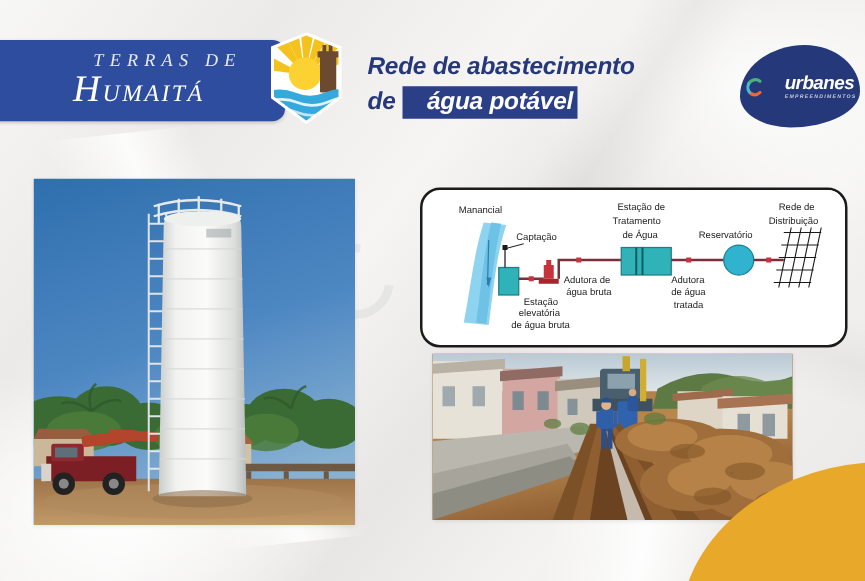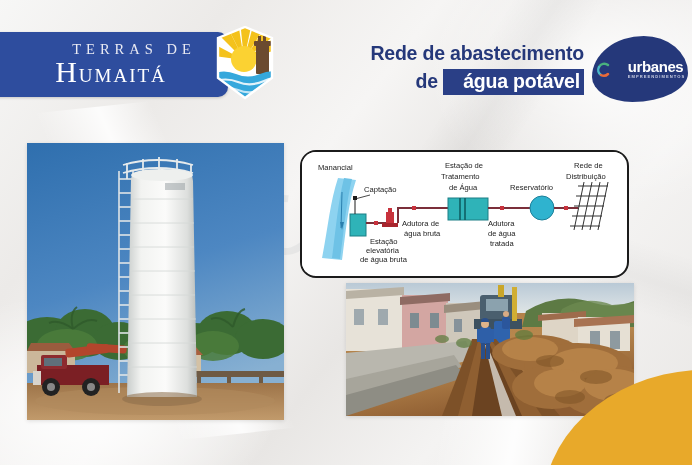--- a/index.html
+++ b/index.html
@@ -40,21 +40,21 @@
   .watermark{
     position:absolute;left:255px;top:195px;width:180px;height:80px;
     opacity:.13;pointer-events:none;
   }
   .watermark .wm-c{
     width:46px;height:46px;border:7px solid #9aa2a8;border-radius:50%;
     border-right-color:transparent;transform:rotate(-38deg);
   }
 
   
-  .header{position:absolute;left:0;top:0;width:549px;height:130px;}
+  .header{position:absolute;left:0;top:0;width:549px;height:130px;font-style:italic;}
   .brand-bar{
     position:absolute;left:-10px;top:32px;width:238px;height:65px;
     background:#2e4d9e;border-radius:0 10px 10px 0;
     box-shadow:0 1px 3px rgba(0,0,0,.18);
   }
   .brand-text{
     position:absolute;left:0;top:0;width:238px;height:65px;
     display:flex;flex-direction:column;align-items:center;justify-content:center;
     color:#fff;font-family:"Liberation Serif",serif;line-height:1;
   }
@@ -67,21 +67,20 @@
     padding-left:4px;margin-top:-1px;
   }
   .brand-humaita .sm{font-size:19px;}
 
   .emblem{position:absolute;left:214px;top:26px;width:62px;height:74px;}
 
   .title{
     position:absolute;left:294px;top:40px;width:290px;
     color:#25387a;font-weight:bold;font-size:19.5px;line-height:1.42;
     letter-spacing:-.2px;
-    text-align:right;
   }
   .title .hl{
     background:#2a3f86;color:#fff;padding:1px 4px 2px 20px;
     display:inline-block;line-height:1.18;
   }
 
   .urbanes{position:absolute;left:592px;top:32px;width:96px;height:78px;}
   .urbanes-blob{
     position:absolute;left:0;top:4px;width:96px;height:66px;
     background:#25387a;
@@ -106,23 +105,24 @@
     position:absolute;left:27px;top:143px;width:257px;height:277px;
     overflow:hidden;background:#4a82bd;
     box-shadow:0 1px 4px rgba(0,0,0,.12);
   }
   .photo-trench{
     position:absolute;left:346px;top:283px;width:288px;height:133px;
     overflow:hidden;background:#a57a4c;
     box-shadow:0 1px 4px rgba(0,0,0,.12);
   }
   .diagram{
-    position:absolute;left:300px;top:150px;width:325px;height:124px;
+    position:absolute;left:336px;top:150px;width:325px;height:124px;
     background:#fff;border:2px solid #1b1b1b;border-radius:16px;
     overflow:hidden;
+    padding-left:13px;
   }
   .diagram svg{display:block;}
 </style>
 </head>
 <body>
 
 <div class="slide">
 
   <div class="crease c1"></div>
   <div class="crease c2"></div>

